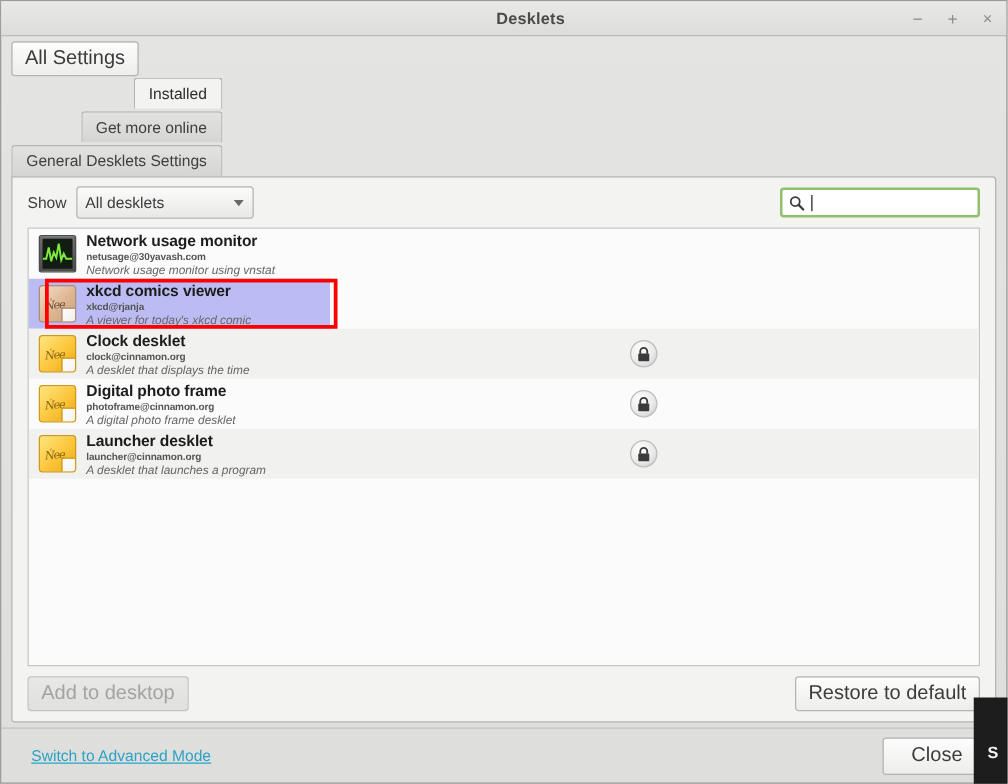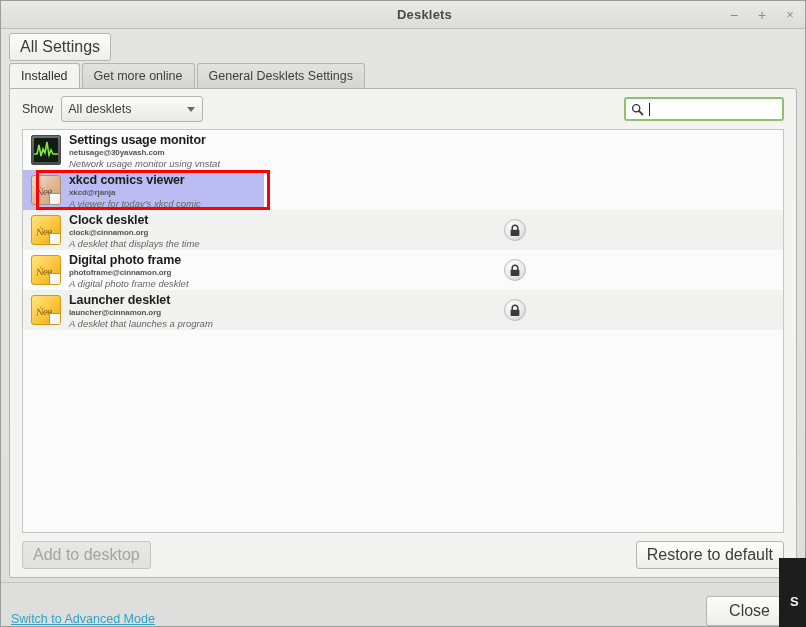--- a/index.html
+++ b/index.html
@@ -86,20 +86,21 @@
     position: relative;
     display: flex;
     align-items: flex-end;
   }
   .tabs {
     display: flex;
     align-items: flex-end;
     gap: 2px;
     position: relative;
     z-index: 2;
+    flex-direction: column;
   }
   .tab {
     font-size: 12.5px;
     color: #3f3f3f;
     padding: 4px 11px 4px 11px;
     border: 1px solid #b4b4b4;
     border-bottom: none;
     border-radius: 3px 3px 0 0;
     background: linear-gradient(to bottom, #e2e2e0 0%, #d5d5d3 100%);
     cursor: pointer;
@@ -319,22 +320,22 @@
     display: flex;
     align-items: center;
     padding: 0 12px;
   }
 
   
   .footer {
     flex: 0 0 44px;
     border-top: 1px solid #c2c2c2;
     display: flex;
-    align-items: flex-end;
-    padding: 0 12px 0 10px;
+    align-items: center;
+    padding: 0 12px 0 24px;
     margin-top: 4px;
   }
   .adv-link {
     font-size: 12.5px;
     color: #2aa3c7;
     text-decoration: underline;
     cursor: pointer;
   }
 
   
@@ -409,21 +410,21 @@
 
       <div class="row">
         <div class="row-icon ic-net">
           <div class="screen">
             <svg width="24" height="24" viewBox="0 0 24 24">
               <polyline points="0,16 3,16 5,7 7,18 9,11 11,15 13,4 15,17 17,12 19,16 24,16" fill="none" stroke="#7bea3c" stroke-width="1.6"></polyline>
             </svg>
           </div>
         </div>
         <div class="row-text">
-          <div class="row-name">Settings usage monitor</div>
+          <div class="row-name">Network usage monitor</div>
           <div class="row-uuid">netusage@30yavash.com</div>
           <div class="row-desc">Network usage monitor using vnstat</div>
         </div>
       </div>
 
       <div class="row selected-clip">
         <div class="sel-bg"></div>
         <div class="row-icon ic-desklet ic-xkcd">
           <span class="scribble">Ńe̵e̵</span>
         </div>

